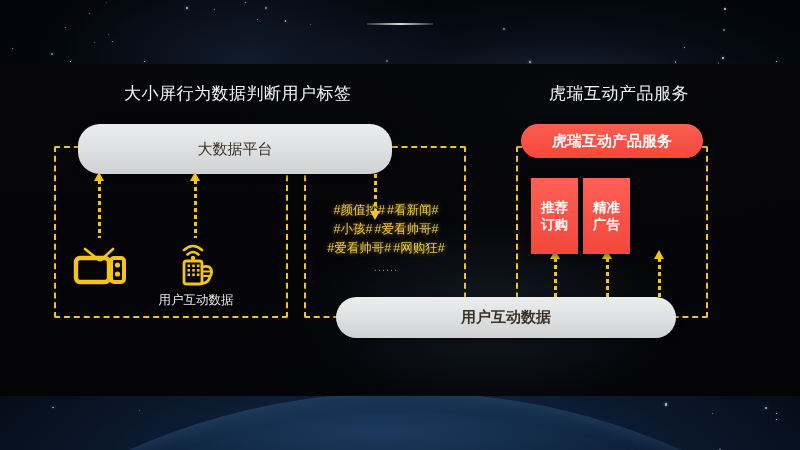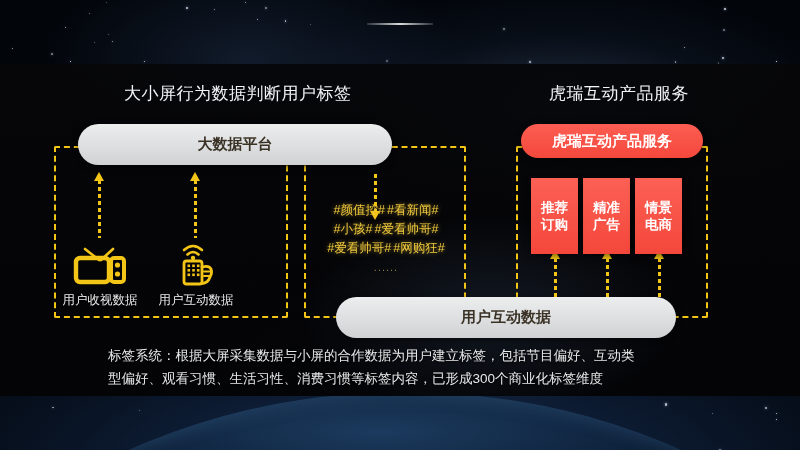--- a/index.html
+++ b/index.html
@@ -69,23 +69,23 @@
   #dash-left   { left:54px;  top:146px; width:234px; height:172px; }
   #dash-mid    { left:304px; top:146px; width:162px; height:172px; }
   #dash-right  { left:516px; top:146px; width:192px; height:172px; }
 
   
   .pill {
     position:absolute; display:flex; align-items:center; justify-content:center;
     border-radius:22px; font-size:15px; white-space:nowrap;
   }
   #pill-bigdata {
-    left:78px; top:124px; width:314px; height:41px;
+    left:78px; top:124px; width:314px; height:50px;
     background:linear-gradient(180deg,#eceded 0%,#dcdddf 60%,#cfd1d3 100%);
-    color:#3b3226; font-weight:bold;
+    color:#3b3226; font-weight:normal;
     box-shadow:0 2px 6px rgba(0,0,0,.55);
   }
   #pill-attr {
     left:336px; top:297px; width:340px; height:41px;
     background:linear-gradient(180deg,#eceded 0%,#dcdddf 60%,#cfd1d3 100%);
     color:#3b3226; font-weight:bold;
     box-shadow:0 2px 6px rgba(0,0,0,.55);
   }
   #pill-product {
     left:521px; top:124px; width:182px; height:34px;
@@ -403,21 +403,20 @@
 
   <div class="icon-block" id="icon-tv">
     <svg class="icon-svg" width="56" height="48" viewBox="0 0 56 48">
       <path d="M13 11 L27 22" stroke="#f2c516" stroke-width="2.6" fill="none" stroke-linecap="round"></path>
       <path d="M41 11 L29 22" stroke="#f2c516" stroke-width="2.6" fill="none" stroke-linecap="round"></path>
       <rect x="4" y="20" width="33" height="24" rx="4" ry="4" fill="none" stroke="#f2c516" stroke-width="4.4"></rect>
       <rect x="39" y="20" width="13" height="24" rx="3" ry="3" fill="none" stroke="#f2c516" stroke-width="4"></rect>
       <circle cx="45.5" cy="27" r="2.6" fill="#f2c516"></circle>
       <circle cx="45.5" cy="36" r="2.6" fill="#f2c516"></circle>
     </svg>
-    <div class="icon-label">用户收视数据</div>
   </div>
 
   <div class="icon-block" id="icon-remote">
     <svg class="icon-svg" width="56" height="48" viewBox="0 0 56 48">
       <path d="M16 12 Q25 4 34 12" stroke="#f2c516" stroke-width="2.6" fill="none" stroke-linecap="round"></path>
       <path d="M19.5 16.5 Q25 11.5 30.5 16.5" stroke="#f2c516" stroke-width="2.6" fill="none" stroke-linecap="round"></path>
       <circle cx="25" cy="20" r="2.2" fill="#f2c516"></circle>
       <rect x="16" y="23" width="18" height="23" rx="2.5" ry="2.5" fill="none" stroke="#f2c516" stroke-width="2.8"></rect>
       <rect x="19.5" y="26.5" width="2.6" height="2.6" fill="#f2c516"></rect>
       <rect x="24.2" y="26.5" width="2.6" height="2.6" fill="#f2c516"></rect>
@@ -443,20 +442,15 @@
     </div>
 
   <div class="prod" id="prod-2">
     <span>精准</span>
     <span>广告</span>
   </div>
   <div class="prod" id="prod-1">
     <span>推荐</span>
     <span>订购</span>
   </div>
-  <div class="prod" id="prod-3">
-    <span>情景</span>
-    <span>电商</span>
-  </div>
-
-  <div id="desc">标签系统：根据大屏采集数据与小屏的合作数据为用户建立标签，包括节目偏好、互动类型偏好、观看习惯、生活习性、消费习惯等标签内容，已形成300个商业化标签维度</div>
+
 
 </div>
 
 </body></html>

